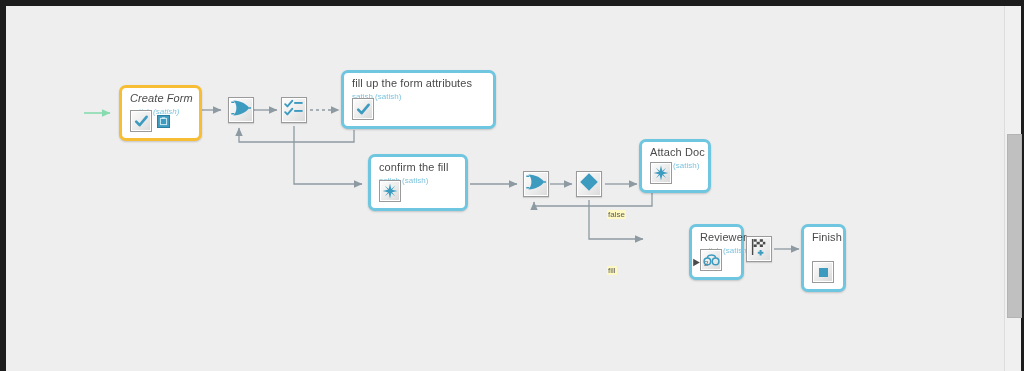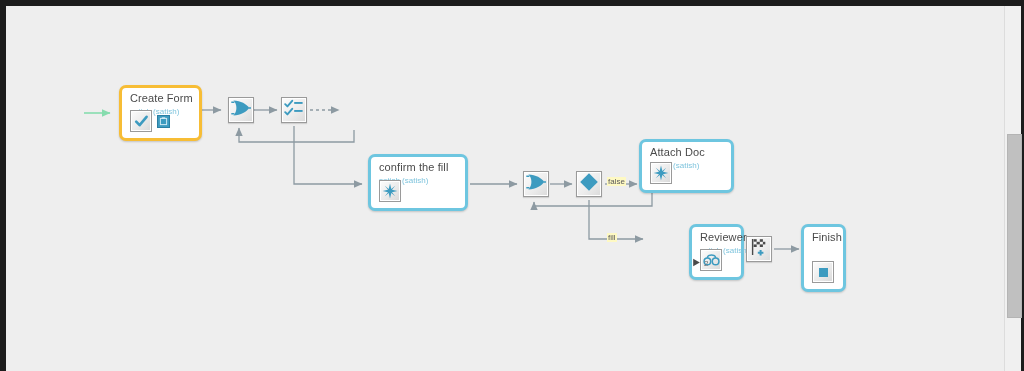--- a/index.html
+++ b/index.html
@@ -131,20 +131,21 @@
     color: #6a6a6a;
   }
 
   .edge-label {
     position: absolute;
     font-size: 8px;
     color: #5a5a5a;
     background: #fef9c3;
     padding: 0 1px;
     white-space: nowrap;
+    margin-top: 33px;
   }
 
   
   #vscroll {
     position: absolute;
     right: 3px;
     top: 6px;
     width: 16px;
     height: 365px;
     background: #f0f0f0;
@@ -238,21 +239,21 @@
           <path d="M714,243 L735,243" stroke="#8d9aa2" stroke-width="1.3" fill="none" marker-end="url(#ah)"></path>
         </g>
 
         
         <g>
           <path d="M768,243 L793,243" stroke="#8d9aa2" stroke-width="1.3" fill="none" marker-end="url(#ah)"></path>
         </g>
       </svg>
 
 
-      <div class="node orange" style="left:113px; top:79px; width:83px; height:56px;">
+      <div class="node orange" style="left:113px; top:79px; width:83px; height:56px;font-style:italic;">
         <span class="node-title">Create Form</span>
         <span class="node-sub">satish (satish)</span>
         <div class="node-icons">
           <span class="ibox">
             <svg width="15" height="15" viewBox="0 0 15 15">
               <path d="M2.2,7.6 L5.6,11.2 L12.6,2.8" stroke="#3d9bc0" stroke-width="2.6" fill="none" stroke-linecap="round" stroke-linejoin="round"></path>
             </svg>
           </span>
           <span class="chip">
             <svg width="9" height="9" viewBox="0 0 9 9">
@@ -277,20 +278,31 @@
         <span>
           <svg width="20" height="18" viewBox="0 0 20 18">
             <path d="M1.2,5.2 L3.4,7.4 L8.2,1.8" stroke="#3d9bc0" stroke-width="1.9" fill="none" stroke-linecap="round" stroke-linejoin="round"></path>
             <path d="M1.2,13.2 L3.4,15.4 L8.2,9.8" stroke="#3d9bc0" stroke-width="1.9" fill="none" stroke-linecap="round" stroke-linejoin="round"></path>
             <rect x="10.2" y="3.0" width="8.4" height="1.9" fill="#3d9bc0"></rect>
             <rect x="10.2" y="11.0" width="8.4" height="1.9" fill="#3d9bc0"></rect>
           </svg>
         </span>
       </div>
 
+      <div class="node" style="left:335px; top:64px; width:155px; height:59px;">
+        <span class="node-title">fill up the form attributes</span>
+        <span class="node-sub">satish (satish)</span>
+        <div class="node-icons">
+          <span class="ibox">
+            <svg width="15" height="15" viewBox="0 0 15 15">
+              <path d="M2.2,7.6 L5.6,11.2 L12.6,2.8" stroke="#3d9bc0" stroke-width="2.6" fill="none" stroke-linecap="round" stroke-linejoin="round"></path>
+            </svg>
+          </span>
+        </div>
+      </div>
 
       <div class="node" style="left:362px; top:148px; width:100px; height:57px;">
         <span class="node-title">confirm the fill</span>
         <span class="node-sub">satish (satish)</span>
         <div class="node-icons">
           <span class="ibox">
             <svg width="16" height="16" viewBox="0 0 16 16">
               <path d="M8,0.6 L9.3,6.0 L13.2,2.8 L10.0,6.7 L15.4,8 L10.0,9.3
                        L13.2,13.2 L9.3,10.0 L8,15.4 L6.7,10.0 L2.8,13.2 L6.0,9.3
                        L0.6,8 L6.0,6.7 L2.8,2.8 L6.7,6.0 Z" fill="#3d9bc0"></path>
@@ -313,21 +325,21 @@
         <span>
           <svg width="20" height="20" viewBox="0 0 20 20">
             <path d="M10,1.2 L18.8,10 L10,18.8 L1.2,10 Z" fill="#3d9bc0"></path>
           </svg>
         </span>
       </div>
 
       <div class="edge-label" style="left:601px; top:171px;">false</div>
       <div class="edge-label" style="left:601px; top:227px;">fill</div>
 
-      <div class="node" style="left:633px; top:133px; width:95px; height:54px;">
+      <div class="node" style="left:633px; top:133px; width:72px; height:54px;">
         <span class="node-title">Attach Doc</span>
         <span class="node-sub">satish (satish)</span>
         <div class="node-icons">
           <span class="ibox">
             <svg width="16" height="16" viewBox="0 0 16 16">
               <path d="M8,0.6 L9.3,6.0 L13.2,2.8 L10.0,6.7 L15.4,8 L10.0,9.3
                        L13.2,13.2 L9.3,10.0 L8,15.4 L6.7,10.0 L2.8,13.2 L6.0,9.3
                        L0.6,8 L6.0,6.7 L2.8,2.8 L6.7,6.0 Z" fill="#3d9bc0"></path>
             </svg>
           </span>

